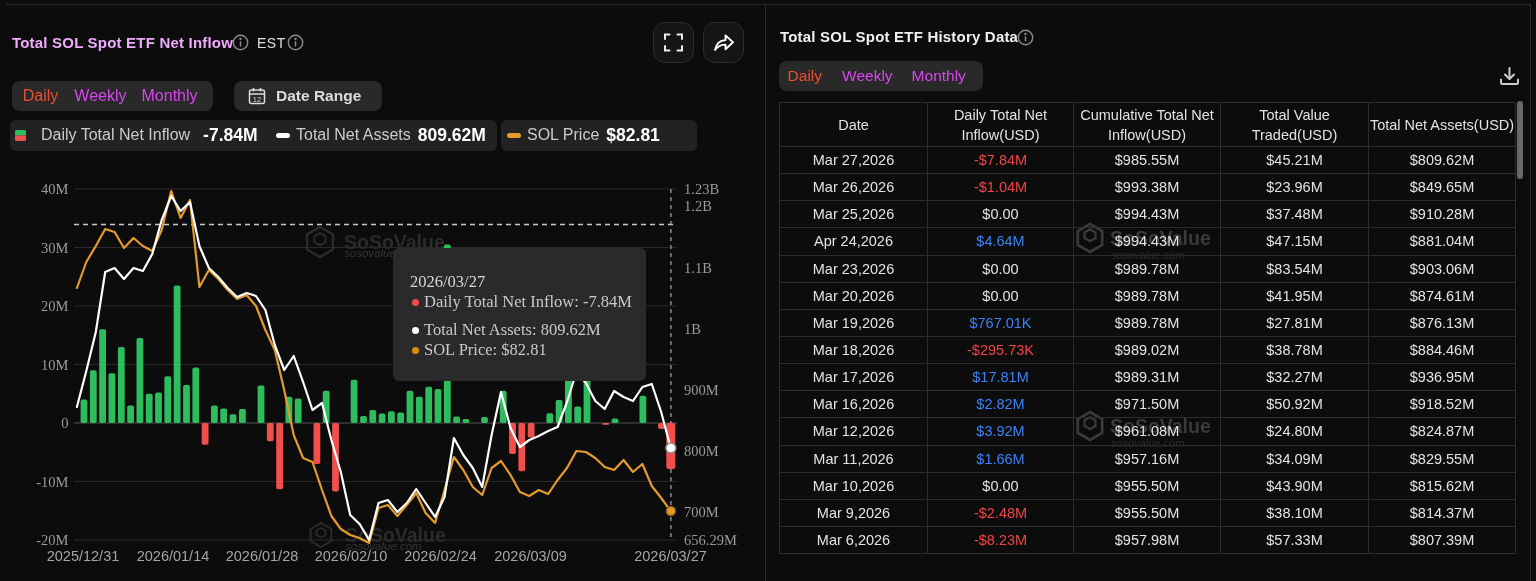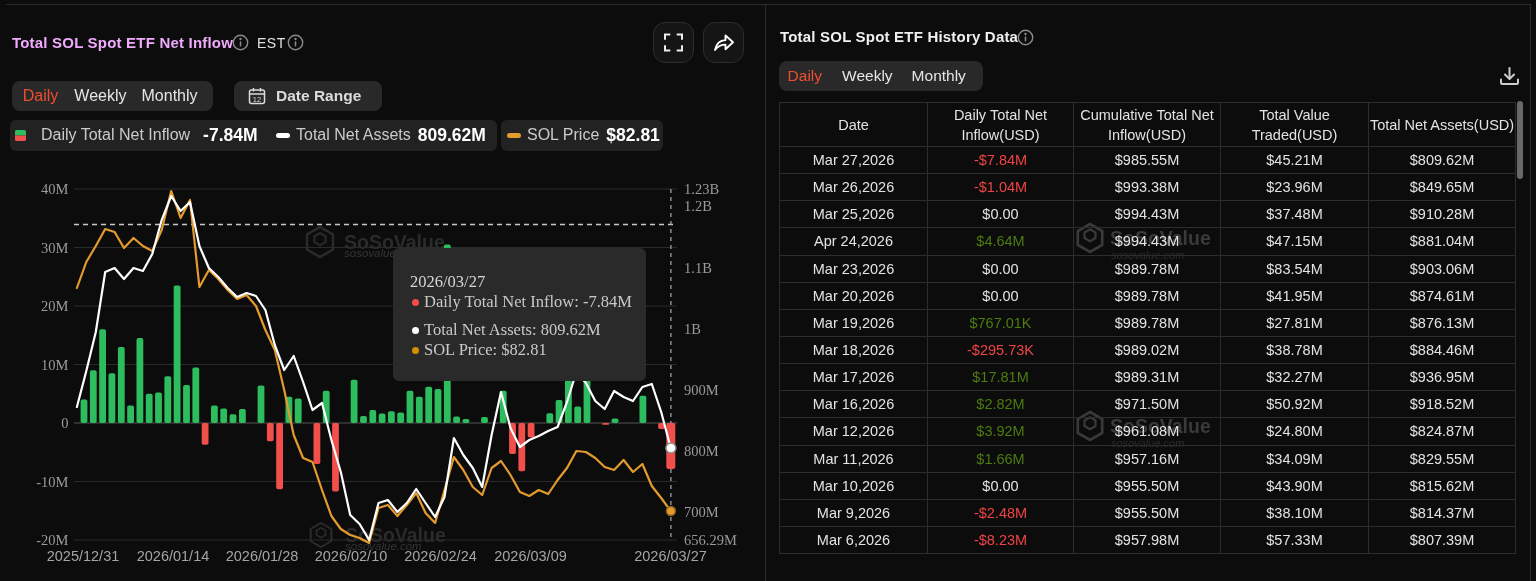--- a/index.html
+++ b/index.html
@@ -9,36 +9,36 @@
 
 #topline { left:6px; top:4px; width:1525px; height:1px; background:#2b2b2b; }
 #divider { left:765px; top:5px; width:1px; height:576px; background:#2b2b2b; }
 #rightline { left:1530px; top:5px; width:1px; height:576px; background:#2b2b2b; }
 
 
 #ltitle { left:12px; top:34px; font-size:15px; font-weight:bold; color:#f0abfc; letter-spacing:0.2px; }
 .est { left:257px; top:35px; font-size:14px; color:#e0e0e0; letter-spacing:0.5px; }
 .iconbtn { width:41px; height:41px; top:22px; border-radius:12px; background:#151515; border:1px solid #2d2d2d; }
 .tabbox { top:81px; height:30px; background:#29292a; border-radius:8px; display:flex; align-items:center; }
-.tabbox span { font-size:16px; color:#e5e5e5; }
+.tabbox span { font-size:16px; color:#d946ef; }
 .tabbox .on { color:#ee4e30; }
 #ltabs { left:12px; width:201px; }
 #ltabs .t1 { margin-left:10.8px; }
 #ltabs .t2 { margin-left:16px; }
 #ltabs .t3 { margin-left:15px; }
 #daterange { left:234px; top:81px; width:148px; height:30px; background:#29292a; border-radius:8px;
   display:flex; align-items:center; }
 #daterange svg { margin-left:14px; }
 #daterange span { margin-left:10px; font-size:15.5px; font-weight:bold; color:#dcdcdc; }
 .chip { top:119.5px; height:31px; background:#222223; border-radius:6px; display:flex; align-items:center; }
 .chip .lbl { font-size:16px; color:#cbcbcb; }
 .chip .val { font-size:17.5px; font-weight:bold; color:#ffffff; }
 #chip1 { left:10px;  width:304px; }
 #chip2 { left:270px; width:227px; }
-#chip3 { left:501px; width:162px; }
+#chip3 { left:501px; width:196px; }
 .dash { width:14px; height:5px; border-radius:2.5px; }
 
 
 #tooltip { left:393px; top:248px; width:253px; height:133px; border-radius:6px;
   background:#2a2a2a; font-family:"Liberation Serif", serif; color:#c9c9c9; }
 #tooltip .tdate { position:absolute; left:17px; top:24px; font-size:16.5px; color:#d6d6d6; }
 #tooltip .trow { position:absolute; left:19px; font-size:16.5px; }
 #tooltip .dot { display:inline-block; width:7px; height:7px; border-radius:50%; margin-right:5px; vertical-align:1px; }
 
 
@@ -48,21 +48,21 @@
 #rtabs .t2 { margin-left:20px; }
 #rtabs .t3 { margin-left:19px; }
 #rtabs span { font-size:15.5px; }
 
 table { position:absolute; left:779px; top:102px; border-collapse:collapse; table-layout:fixed;
   width:736px; font-size:14.5px; color:#e3e3e3; }
 th, td { border:1px solid #2d2d2d; text-align:center; font-weight:normal; padding:0; }
 th { height:44px; line-height:20px; }
 td { height:27.15px; }
 td.neg { color:#ef4444; }
-td.pos { color:#4d7c0f;text-align:center; }
+td.pos { color:#3b82f6;text-align:center; }
 #scrollthumb { left:1517px; top:101px; width:6px; height:78px; border-radius:3px; background:#686868; }
 .wm { position:absolute; pointer-events:none; }
 </style>
 </head>
 <body>
 <div class="abs" id="topline"></div>
 <div class="abs" id="divider"></div>
 <div class="abs" id="rightline"></div>
 
 <svg class="abs" style="left:0;top:0" width="765" height="581" viewBox="0 0 765 581">

